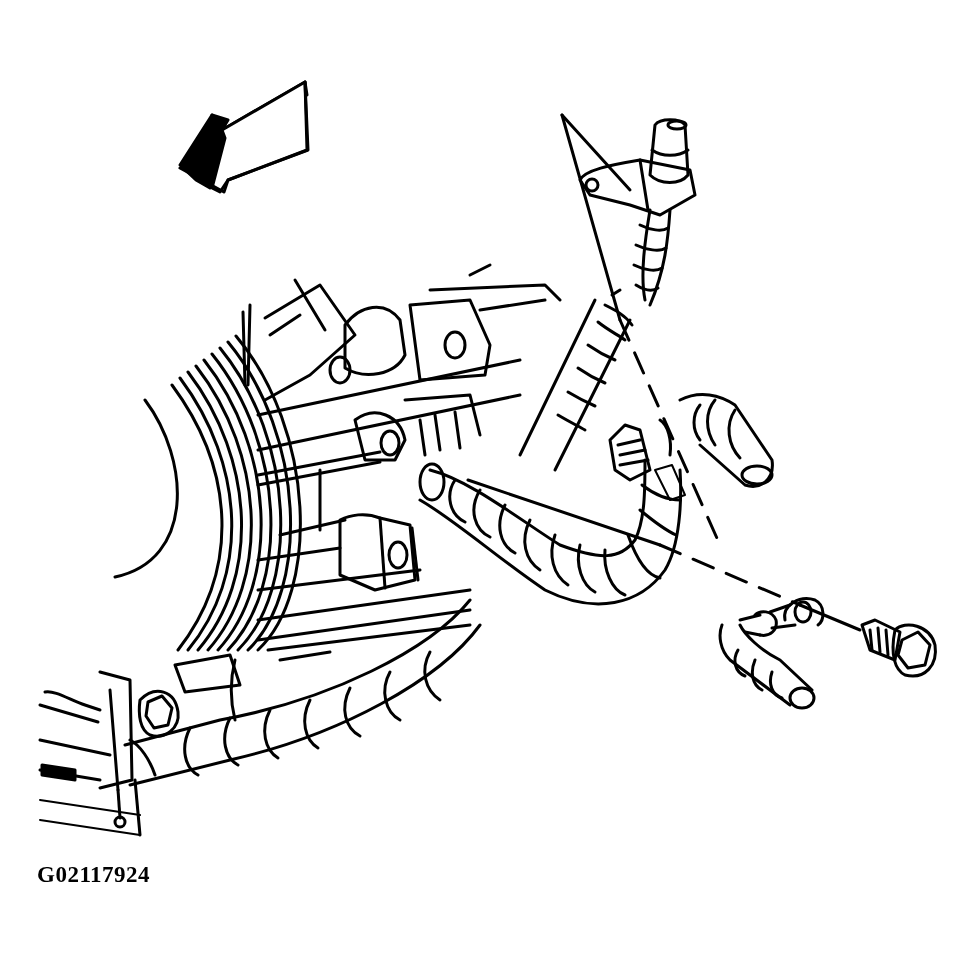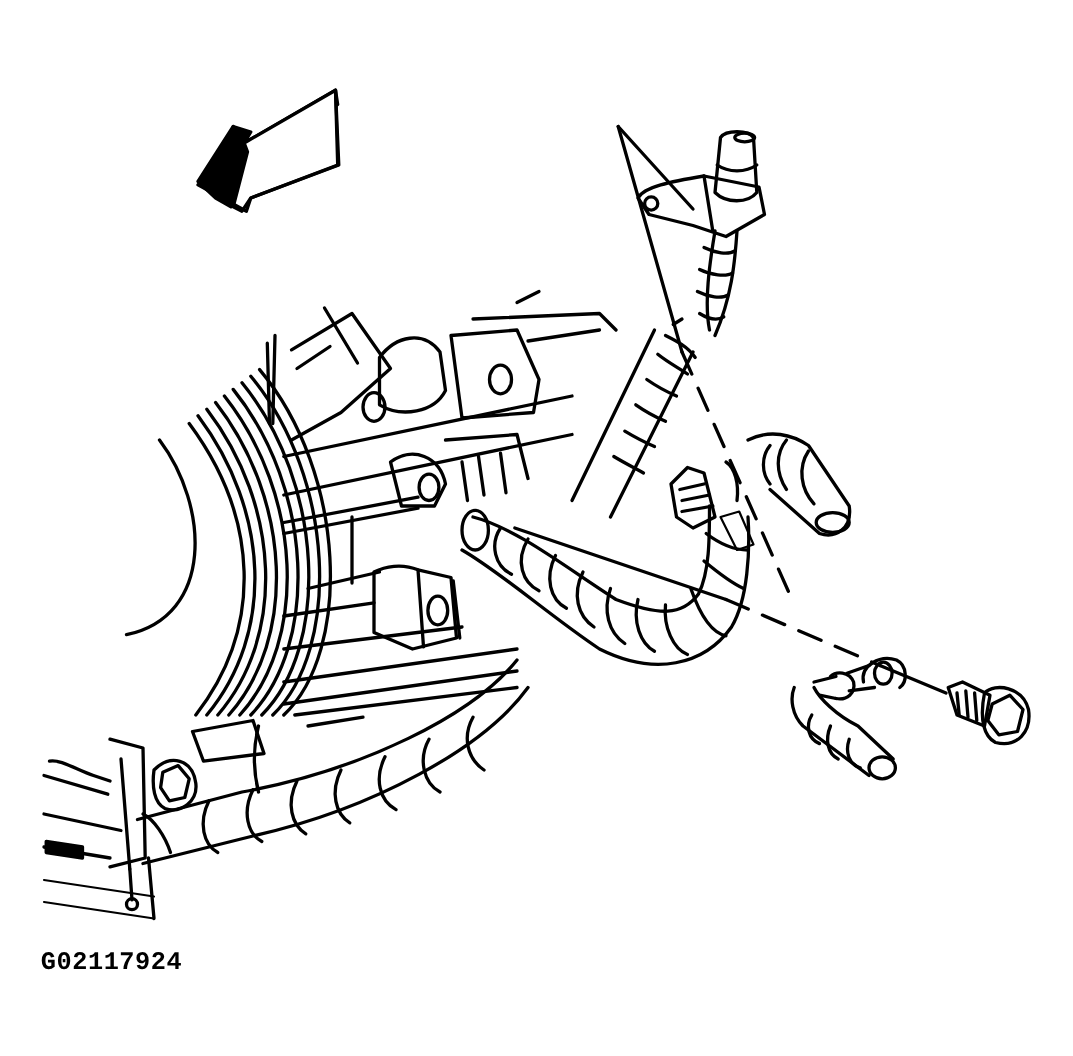--- a/index.html
+++ b/index.html
@@ -8,21 +8,21 @@
     #diagram path, #diagram line, #diagram ellipse, #diagram circle, #diagram polyline, #diagram polygon, #diagram rect {
       fill: none; stroke: #000; stroke-width: 3; stroke-linecap: round; stroke-linejoin: round;
     }
     .thin { stroke-width: 2 !important; }
     .dash { stroke-dasharray: 22 14; }
     .fillblack { fill: #000 !important; }
     .fillwhite { fill: #fff !important; }
     .figure-id {
       position: absolute; left: 37px; top: 862px;
       font-size: 23px; font-weight: bold; color: #000; letter-spacing: 0.5px;
-      font-family: Liberation Mono, monospace;
+      font-family: Liberation Serif, serif;
     }
   </style>
 </head>
 <body>
 
 <svg id="diagram" viewBox="0 0 975 960" xmlns="http://www.w3.org/2000/svg">
 
   <g>
     <polygon class="fillblack" points="180,165 212,115 228,120 222,130 305,82 307,95 225,138 210,188 196,180"></polygon>
     <polygon class="fillwhite" points="222,130 305,82 308,150 228,180 220,192 212,188 225,138"></polygon>

